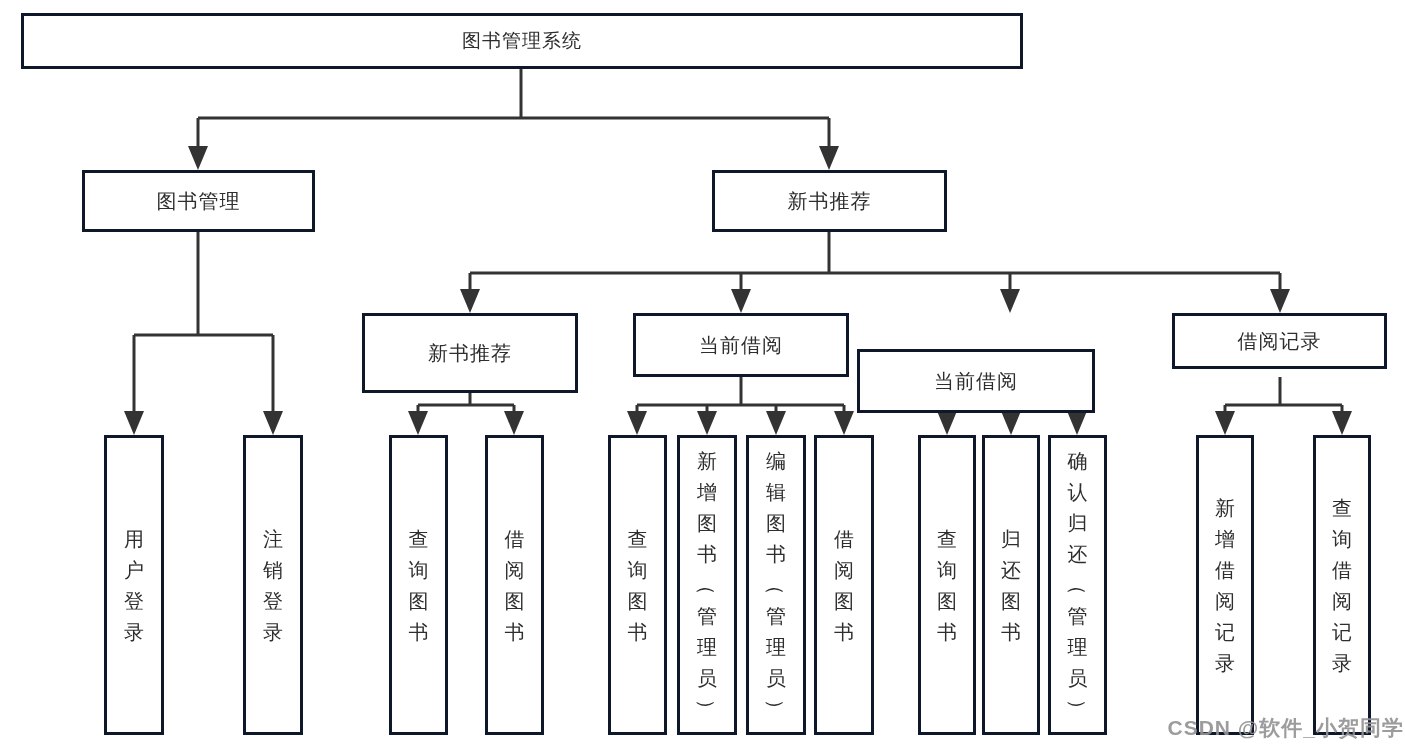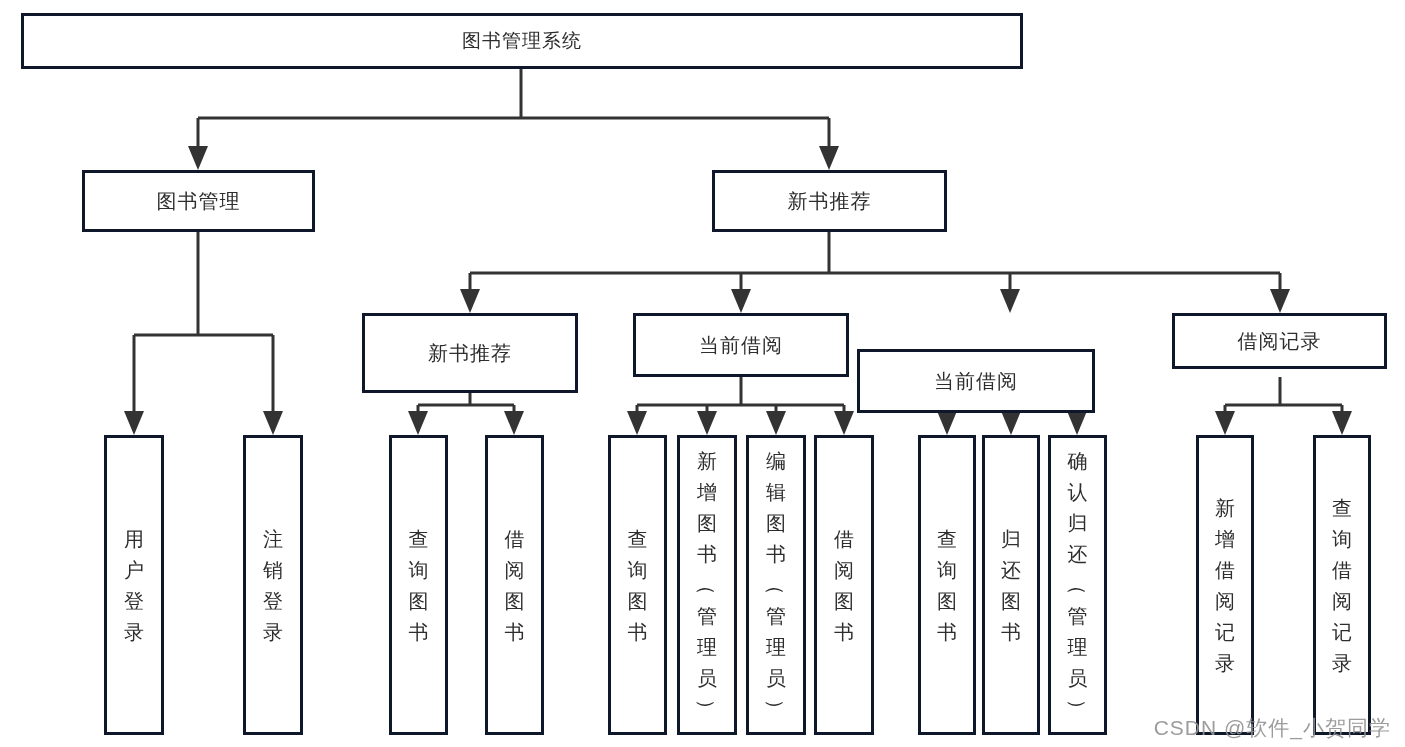--- a/index.html
+++ b/index.html
@@ -32,27 +32,28 @@
     align-items:center;
     justify-content:center;
     gap:11px;
     width:100%;
     height:100%;
   }
   .vtext span { line-height:1; font-size:20px; display:block; }
   .vtext span.rot { transform:rotate(90deg); }
   .watermark {
     position:absolute;
-    right:14px;
+    right:1px;
     bottom:5px;
     z-index:3;
     font-size:21px;
     color:rgba(148,148,148,0.92);
     letter-spacing:1px;
     white-space:nowrap;
+    font-weight:bold;
   }
 </style>
 </head>
 <body>
 
 <svg class="connectors" width="1405" height="747" viewBox="0 0 1405 747">
   <g stroke="#333333" stroke-width="3" fill="none">
 
     <path d="M521 69 V118"></path>
     <path d="M198 118 H829"></path>

